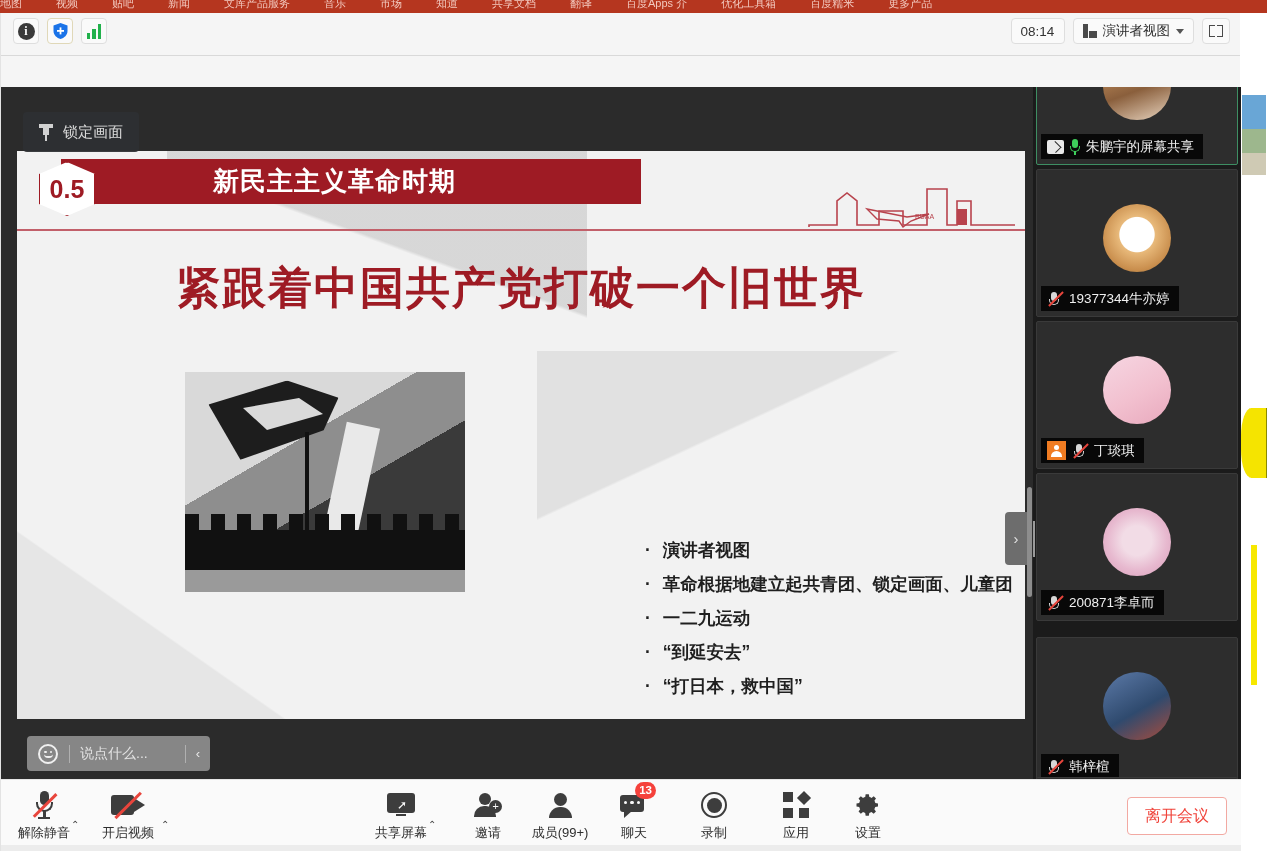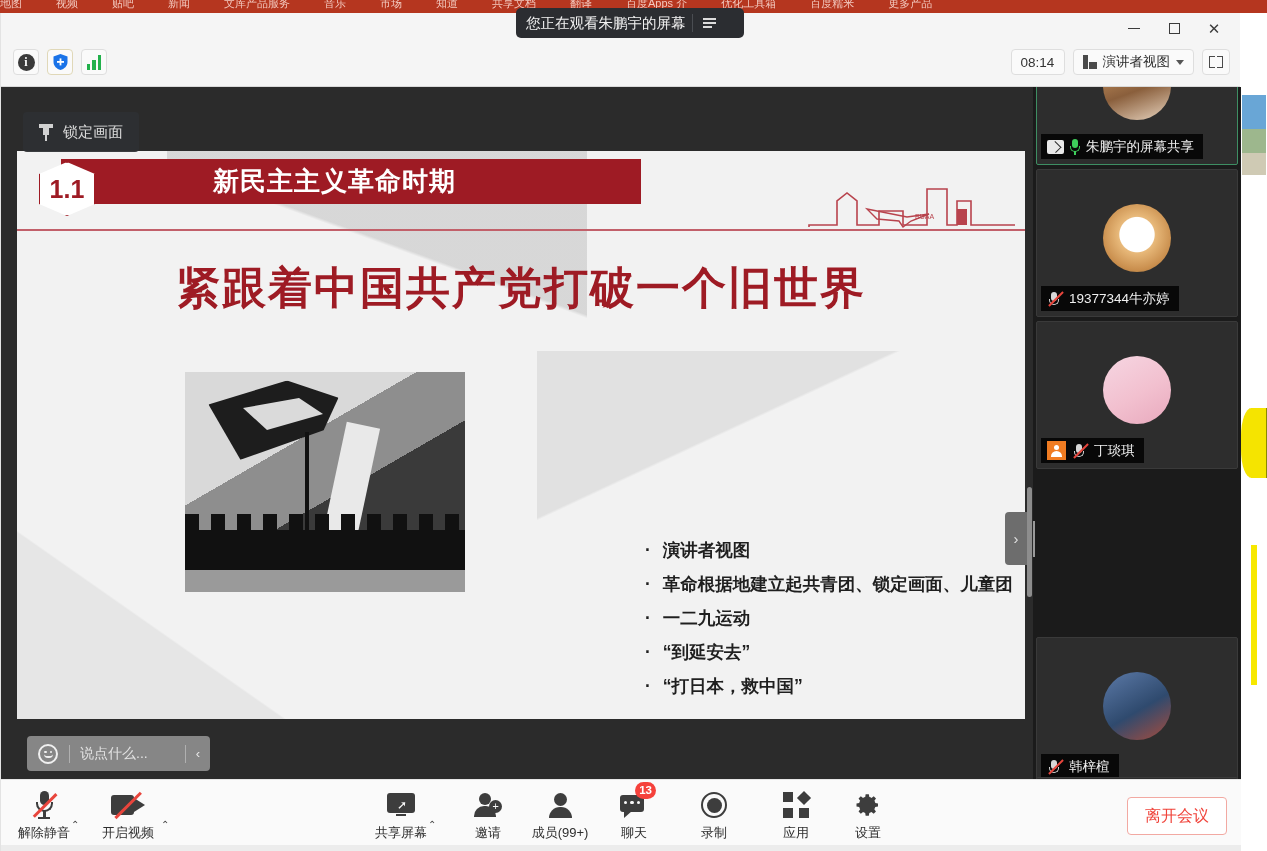--- a/index.html
+++ b/index.html
@@ -271,40 +271,20 @@
   <div class="bg-page">
     <div class="bg-navbar" id="bgnav"><span>地图</span><span>视频</span><span>贴吧</span><span>新闻</span><span>文库产品服务</span><span>音乐</span><span>市场</span><span>知道</span><span>共享文档</span><span>翻译</span><span>百度Apps 介</span><span>优化工具箱</span><span>百度糯米</span><span>更多产品</span></div>
     <div class="bg-right-strip"></div>
     <div class="bg-thumb"></div>
     <div class="bg-yellow-blob"></div>
     <div class="bg-yellow-bar"></div>
   </div>
 
   <div class="win">
 
-    <div class="titlebar">
-      <div class="screen-banner">
-        <span>您正在观看朱鹏宇的屏幕</span>
-        <span class="divider"></span>
-        <span class="hamburger">
-            <i></i>
-            <i></i>
-            <i></i>
-          </span>
-      </div>
-      <div class="winbtns">
-        <div class="winbtn">
-            <span class="dash"></span>
-          </div>
-        <div class="winbtn">
-            <span class="sq"></span>
-          </div>
-        <div class="winbtn close">✕</div>
-      </div>
-    </div>
 
     <div class="toolrow">
       <div class="tl-left">
         <div class="tl-btn">
             <span class="info-circle">i</span>
           </div>
         <div class="tl-btn shield">
           <svg width="17" height="18" viewBox="0 0 17 18">
             <path d="M8.5 1 L15.5 3.4 V9 C15.5 13 12.2 16 8.5 17 C4.8 16 1.5 13 1.5 9 V3.4 Z" fill="#1a73e8"></path>
             <rect x="7.6" y="5.4" width="1.8" height="7" fill="#ffffff"></rect>
@@ -351,21 +331,21 @@
           <span>锁定画面</span>
         </div>
 
         <div class="slide">
           <div class="slide-inner">
 
             <div class="hdr-bar">
               <span class="hdr-title">新民主主义革命时期</span>
             </div>
             <div class="hdr-badge">
-              <span>1.1</span>
+              <span>0.5</span>
             </div>
             <div class="hdr-rule"></div>
 
             <svg class="skyline" viewBox="0 0 210 48">
               <path d="M2 46 L2 44 L30 44 L30 20 L40 12 L50 20 L50 44 L72 44 L72 30 L96 30 L96 44
                        L120 44 L120 8 L140 8 L140 44 L150 44 L150 20 L164 20 L164 44 L208 44" fill="none" stroke="#b8434d" stroke-width="1.6"></path>
               <rect x="150" y="28" width="10" height="16" fill="#b8434d"></rect>
               <path d="M60 28 L100 36 L122 33 L104 40 L96 46 L92 40 L70 38 Z" fill="none" stroke="#b8434d" stroke-width="1.4"></path>
               <text x="108" y="38" font-size="7" fill="#b8434d" font-family="'Liberation Sans',sans-serif">BUAA</text>
             </svg>
@@ -458,20 +438,31 @@
                 <span class="h"></span>
               </span>
               <span class="mic-off">
                 <i class="cap"></i>
                 <i class="arc"></i>
                 <i class="slash"></i>
               </span>
               <span>丁琰琪</span>
             </div>
           </div>
+          <div class="tile" style="top: 386px; height: 148px;">
+            <div class="av" style="background: radial-gradient(circle at 50% 48%, rgb(242, 220, 230) 30%, rgb(231, 185, 207) 60%, rgb(216, 154, 183)); top: 34px;"></div>
+            <div class="nametag">
+              <span class="mic-off">
+                <i class="cap"></i>
+                <i class="arc"></i>
+                <i class="slash"></i>
+              </span>
+              <span>200871李卓而</span>
+            </div>
+          </div>
           <div class="tile" style="top: 550px; height: 148px;">
             <div class="av" style="background: linear-gradient(150deg, rgb(92, 122, 168), rgb(47, 74, 110) 55%, rgb(168, 76, 60)); top: 34px;"></div>
             <div class="nametag">
               <span class="mic-off">
                 <i class="cap"></i>
                 <i class="arc"></i>
                 <i class="slash"></i>
               </span>
               <span>韩梓楦</span>
             </div>

